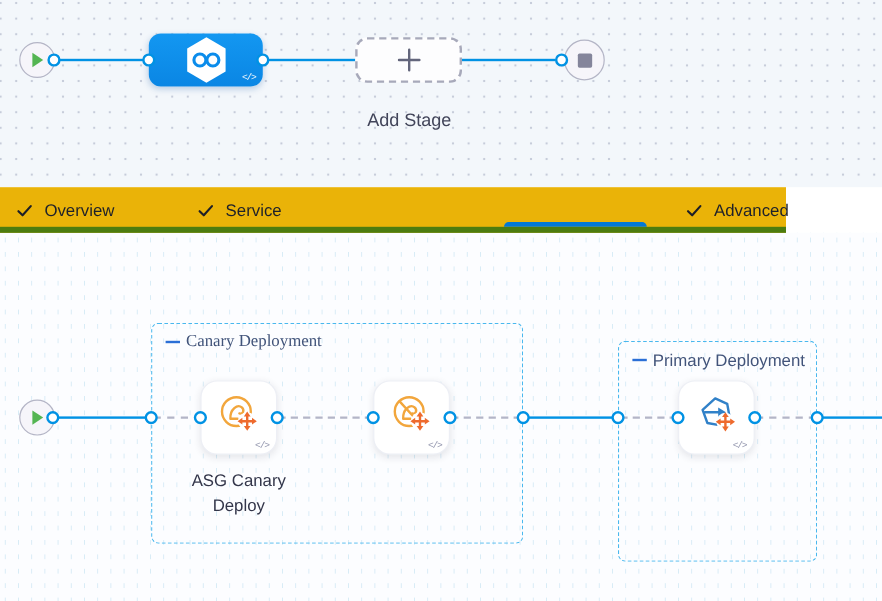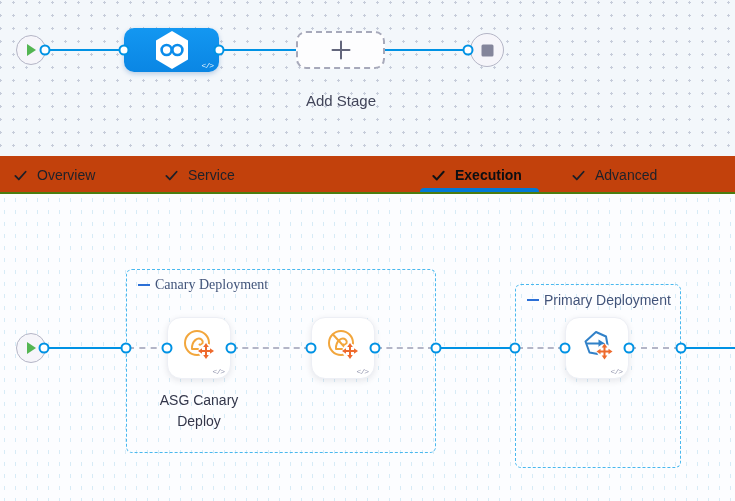--- a/index.html
+++ b/index.html
@@ -19,22 +19,22 @@
     background-color:#fcfdff;
     background-image:
       linear-gradient(to bottom, rgba(0,0,0,0) 4px, #fcfdff 4px),
       linear-gradient(to right, #d7ebf6 1px, rgba(0,0,0,0) 1px);
     background-size:11px 12px, 11px 12px;
     background-position:4px 4px, 4px 4px;
   }
 
   
   .tabbar {
-    position:absolute; left:0; top:156px; width:735px; height:38px;
-    background:#c2410c; border-bottom:2px solid #4d7c0f; z-index:5;
+    position:absolute; left:0; top:156px; width:655px; height:38px;
+    background:#eab308; border-bottom:5px solid #4d7c0f; z-index:5;
   }
   .tab {
     position:absolute; top:0; height:38px; display:flex; align-items:center; gap:9px;
     font-size:14px; color:#1e212a; cursor:pointer; white-space:nowrap;
   }
   .tab.active { font-weight:bold; color:#0c0e12; }
   .tab .chk { width:15px; height:15px; flex:0 0 auto; }
   .tab-underline {
     position:absolute; left:420px; bottom:0; width:119px; height:4px;
     background:#0278d5; border-radius:4px 4px 0 0;
@@ -154,26 +154,20 @@
     </div>
 
     <div class="tab" style="left:164px;justify-content:center;">
       <svg class="chk" viewBox="0 0 16 16">
         <path d="M2.5 8.5 L6.2 12.2 L13.5 4" fill="none" stroke="#1d1f27" stroke-width="1.9" stroke-linecap="round" stroke-linejoin="round"></path>
       </svg>
       <span>Service</span>
     </div>
 
 
-    <div class="tab active" style="left:431px;">
-      <svg class="chk" viewBox="0 0 16 16">
-        <path d="M2.5 8.5 L6.2 12.2 L13.5 4" fill="none" stroke="#101214" stroke-width="2.1" stroke-linecap="round" stroke-linejoin="round"></path>
-      </svg>
-      <span>Execution</span>
-    </div>
 
     <div class="tab" style="left:571px;">
       <svg class="chk" viewBox="0 0 16 16">
         <path d="M2.5 8.5 L6.2 12.2 L13.5 4" fill="none" stroke="#1d1f27" stroke-width="1.9" stroke-linecap="round" stroke-linejoin="round"></path>
       </svg>
       <span>Advanced</span>
     </div>
 
     <div class="tab-underline"></div>
   </div>

